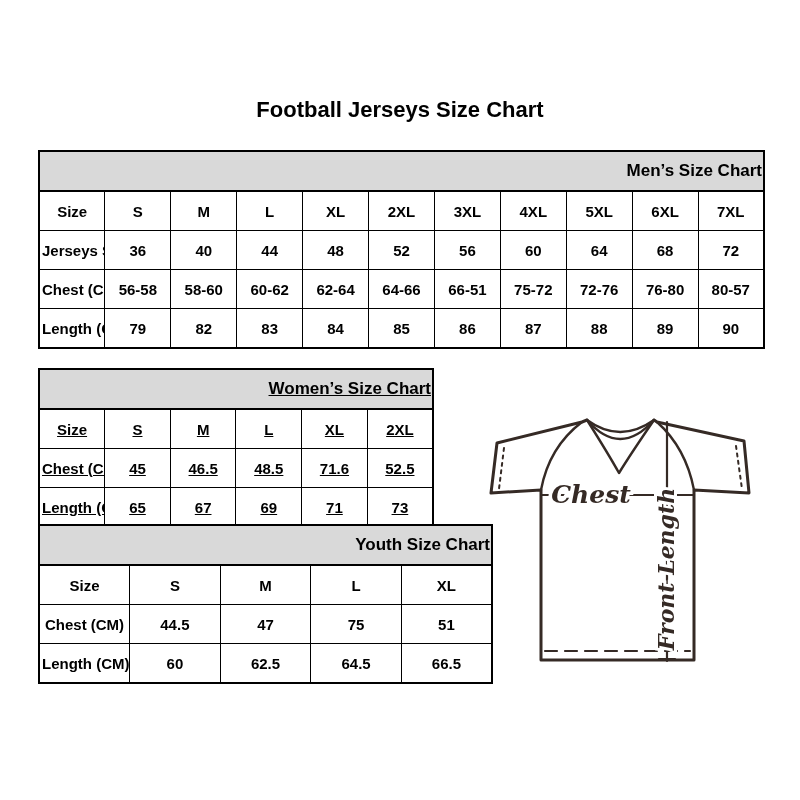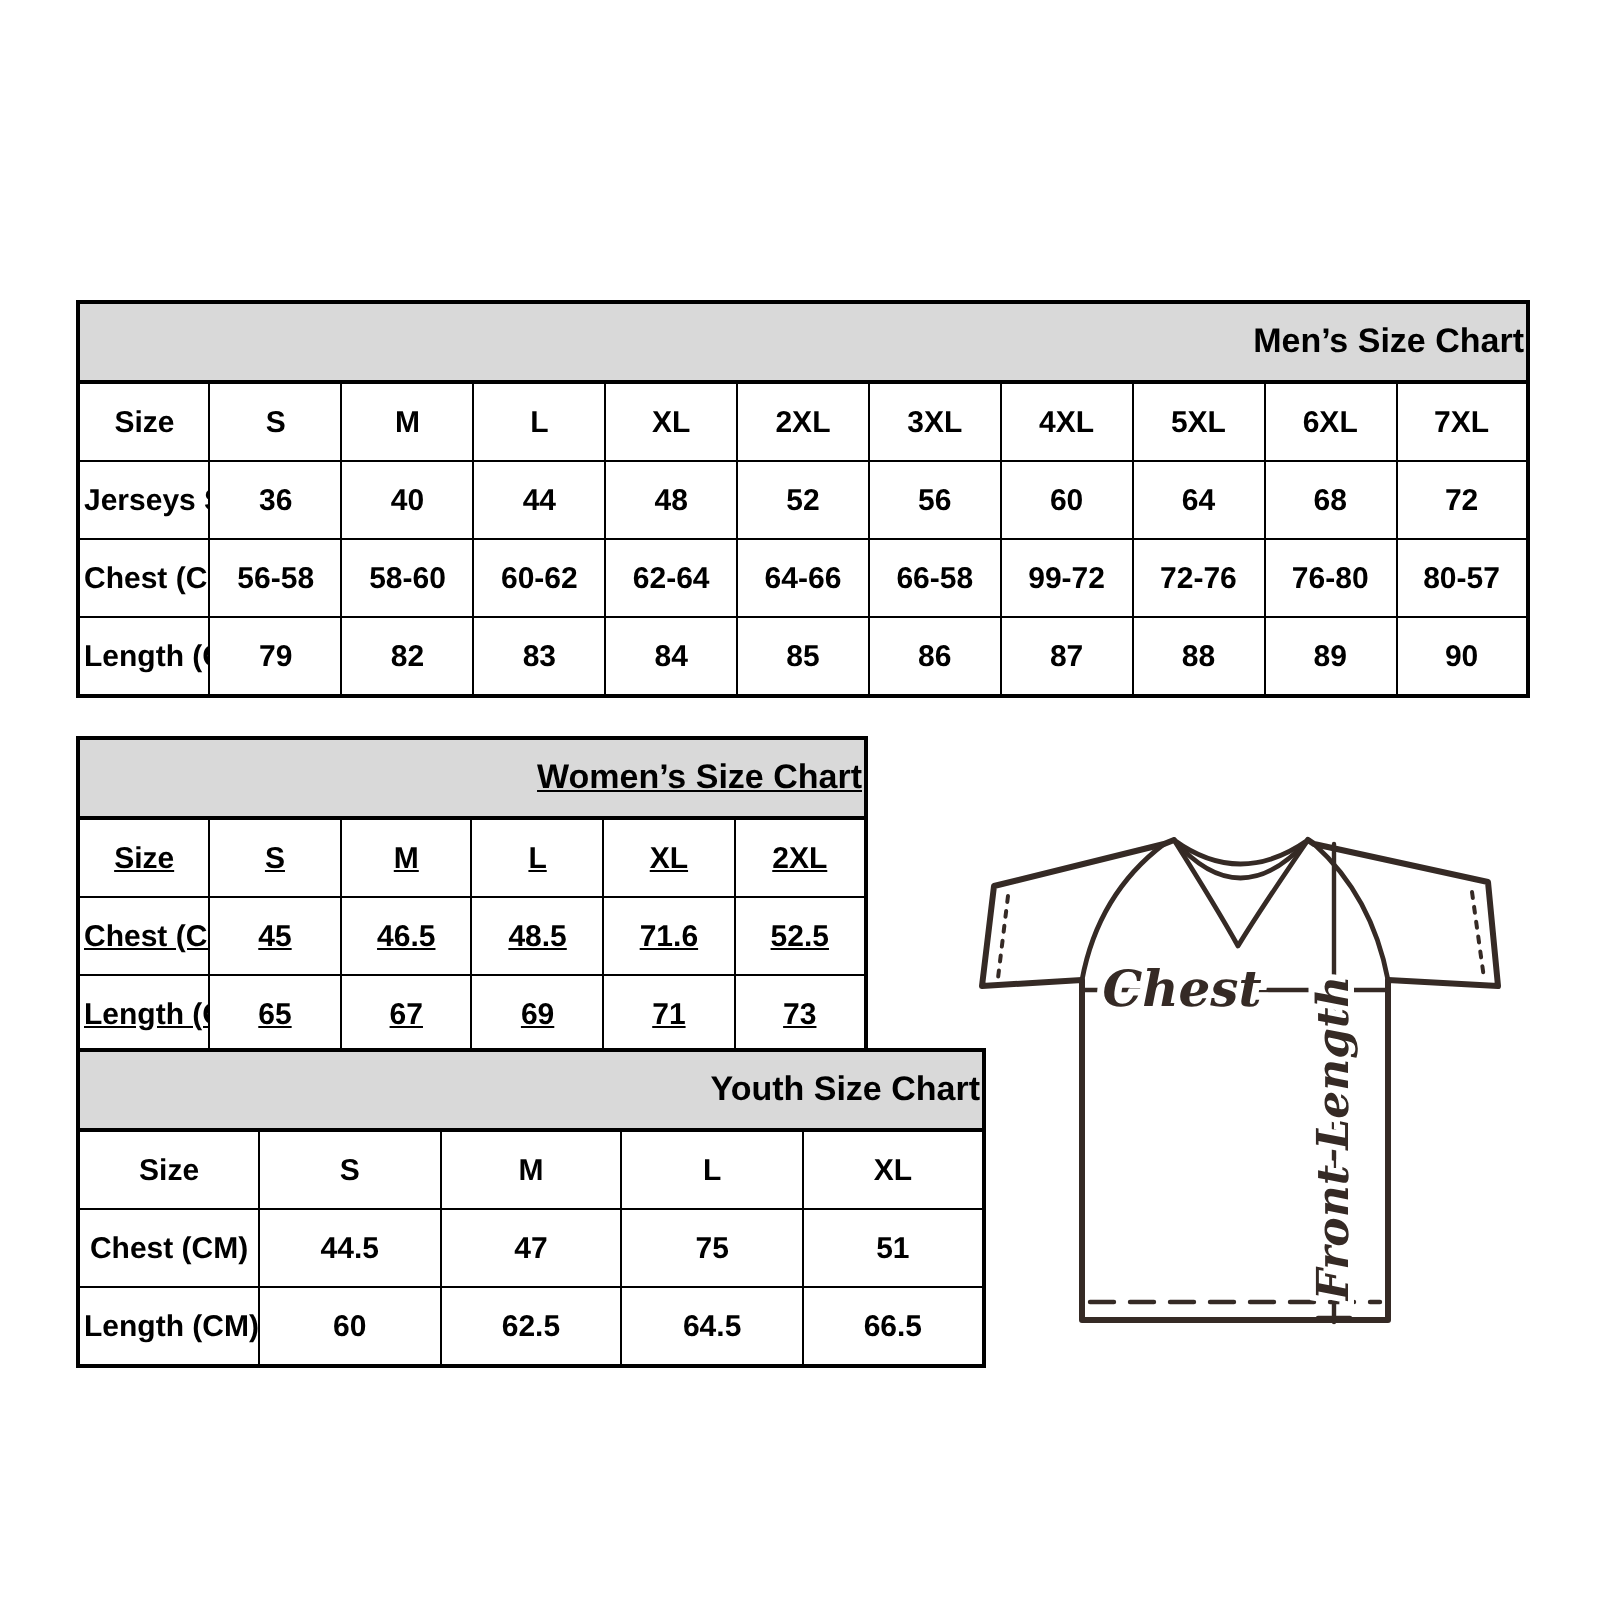--- a/index.html
+++ b/index.html
@@ -39,20 +39,21 @@
   .jersey-label{
     font-family:"DejaVu Serif","Liberation Serif",serif;
     font-style:italic;font-weight:bold;
   }
 </style>
 </head>
 <body>
 
 <div class="page">
 
+  <h1 class="title">Football Jerseys Size Chart</h1>
 
   <table class="sztable men">
     <thead>
       <tr>
         <th colspan="11">Men’s Size Chart</th>
       </tr>
     </thead>
     <tbody>
         <tr>
           <td>Size</td>
@@ -80,22 +81,22 @@
           <td>68</td>
           <td>72</td>
         </tr>
         <tr>
           <td>Chest (CM)</td>
           <td>56-58</td>
           <td>58-60</td>
           <td>60-62</td>
           <td>62-64</td>
           <td>64-66</td>
-          <td>66-58</td>
-          <td>99-72</td>
+          <td>66-51</td>
+          <td>75-72</td>
           <td>72-76</td>
           <td>76-80</td>
           <td>80-57</td>
         </tr>
         <tr>
           <td>Length (CM)</td>
           <td>79</td>
           <td>82</td>
           <td>83</td>
           <td>84</td>

